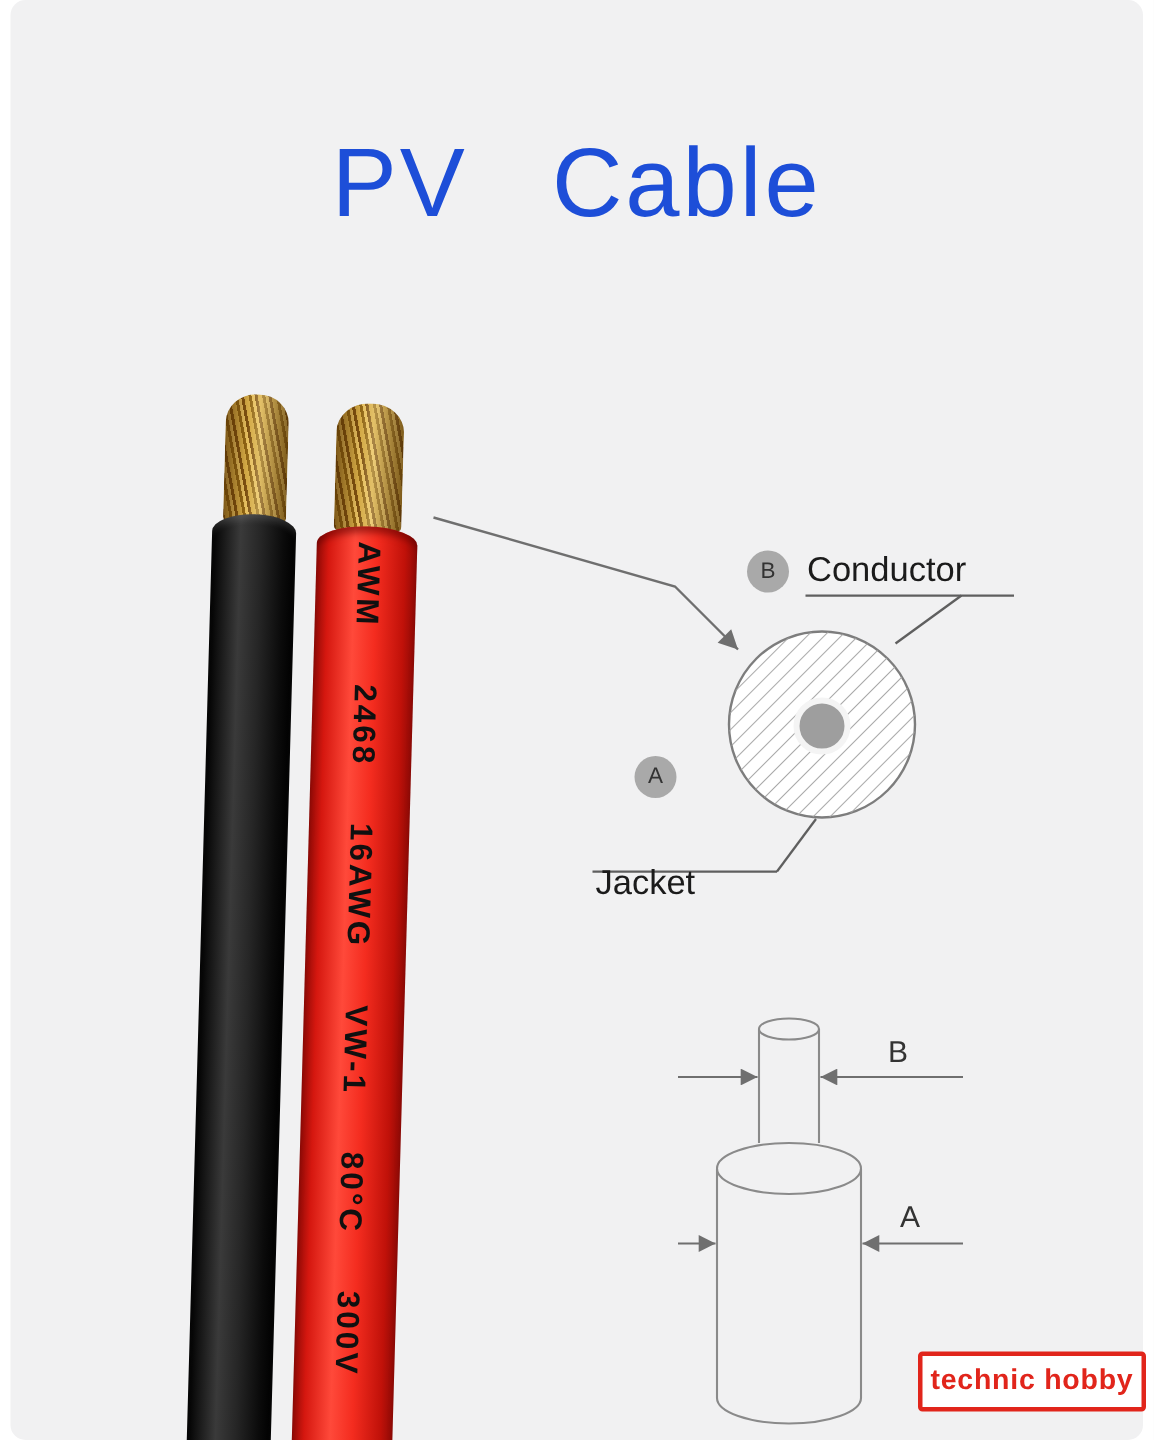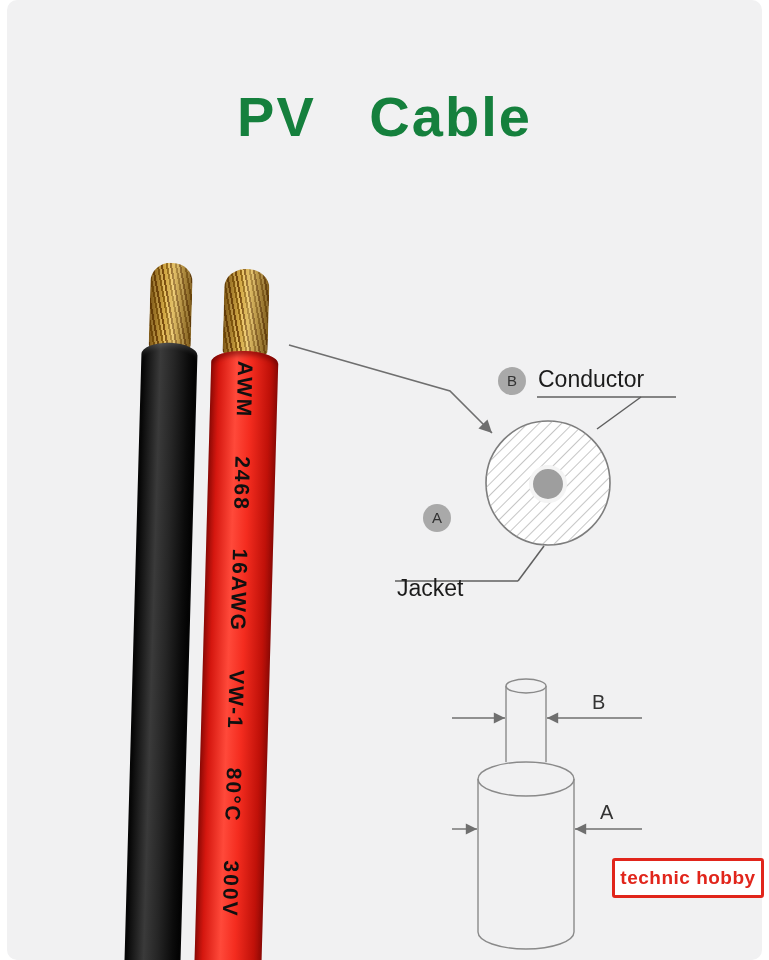--- a/index.html
+++ b/index.html
@@ -1,18 +1,18 @@
 <!DOCTYPE html>
 <html><head>
 <meta charset="utf-8">
 <style>
   html,body{margin:0;padding:0;background:#ffffff;font-family:"Liberation Sans",sans-serif;}
   .page{position:relative;width:769px;height:960px;background:#ffffff;overflow:hidden;}
   .stage{position:absolute;left:7px;right:7px;top:0;bottom:0;background:#f1f1f2;border-radius:10px;z-index:0;}
-  .title{position:absolute;top:84px;left:0;width:100%;text-align:center;font-size:56px;font-weight:700;letter-spacing:2px;word-spacing:36px;color:#15803d;z-index:3;}
+  .title{position:absolute;top:84px;left:0;width:100%;text-align:center;font-size:65px;font-weight:400;letter-spacing:2px;word-spacing:36px;color:#1d4ed8;z-index:3;}
 
   
   .cables{position:absolute;left:140px;top:262px;width:150px;height:780px;transform:rotate(1.6deg);transform-origin:0 0;z-index:1;}
   .copper{position:absolute;border-radius:48% 48% 6px 6px / 22% 22% 4px 4px;
     background-image:
       linear-gradient(90deg, rgba(80,45,0,.65), rgba(255,220,120,0) 35%, rgba(255,235,170,.35) 55%, rgba(70,40,0,.6)),
       repeating-linear-gradient(78deg,#7c4f10 0 2px,#d3a945 2px 5px,#8f6414 5px 7px,#e4bd5e 7px 9px);}
   .copper.black{left:11px;top:0;width:42px;height:86px;}
   .copper.red{left:85px;top:4px;width:45px;height:86px;}
   .jacket{position:absolute;border-radius:50% 50% 0 0 / 12px 12px 0 0;}
@@ -32,21 +32,21 @@
     font-size:15px;line-height:28px;text-align:center;z-index:3;}
   .badge.b{left:498px;top:367px;}
   .badge.a{left:423px;top:504px;}
   .callout-label{position:absolute;font-size:23px;color:#1b1b1b;z-index:3;}
   .label-conductor{left:538px;top:366px;text-align:right;}
   .label-jacket{left:397px;top:551px;margin-top:24px;}
   .dim-label{position:absolute;font-size:20px;color:#333;z-index:3;}
   .dim-b{left:592px;top:691px;}
   .dim-a{left:600px;top:801px;}
 
-  .watermark{position:absolute;left:612px;top:858px;width:146px;height:34px;border:3px solid #e1251b;
+  .watermark{position:absolute;left:612px;top:901px;width:146px;height:34px;border:3px solid #e1251b;
     border-radius:3px;background:#ffffff;color:#e1251b;font-size:19px;font-weight:bold;line-height:34px;
     text-align:center;letter-spacing:.5px;z-index:4;}
 </style>
 </head>
 <body>
 
 <div class="page">
   <div class="stage"></div>
 
   <div class="title">PV Cable</div>

